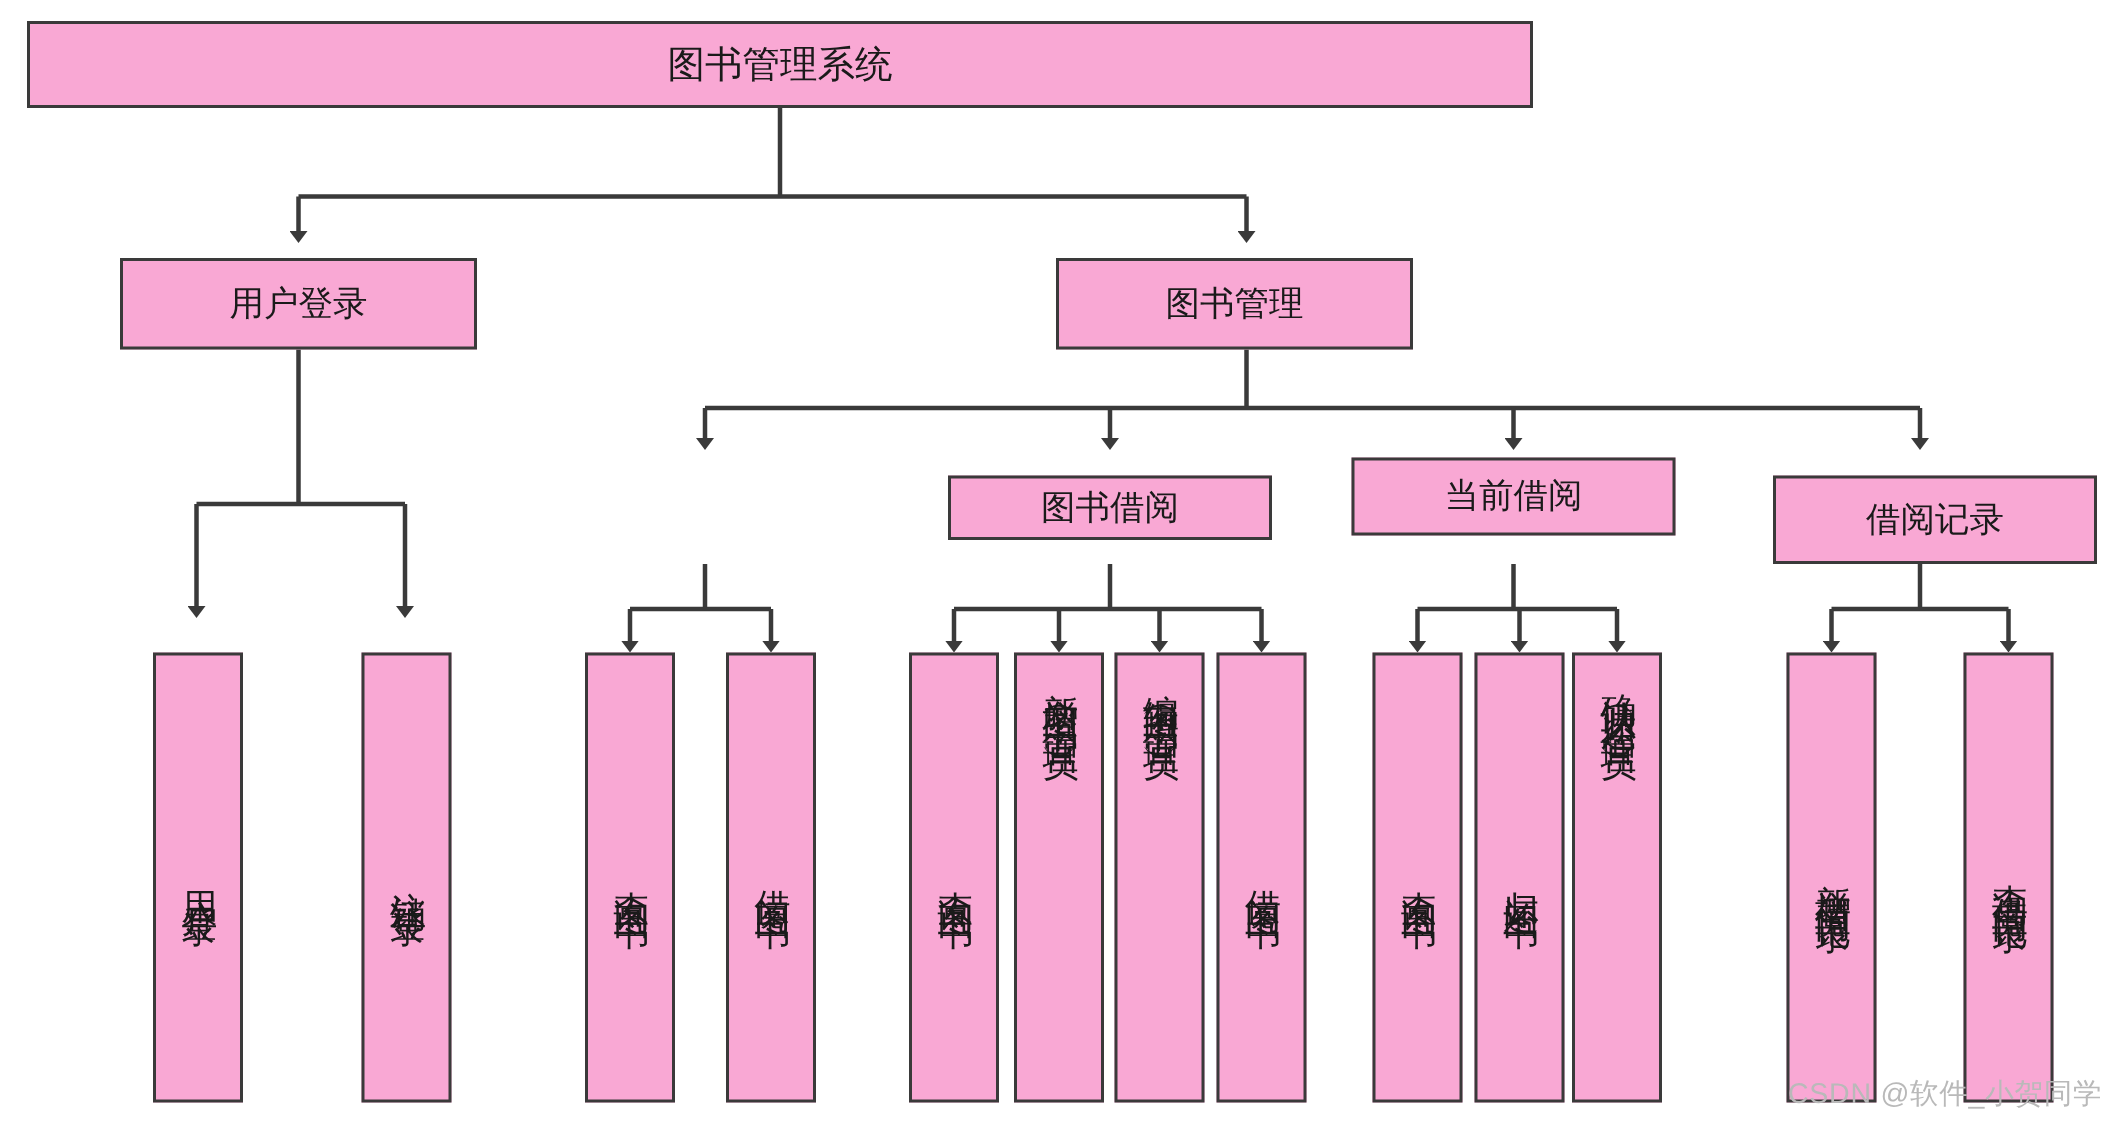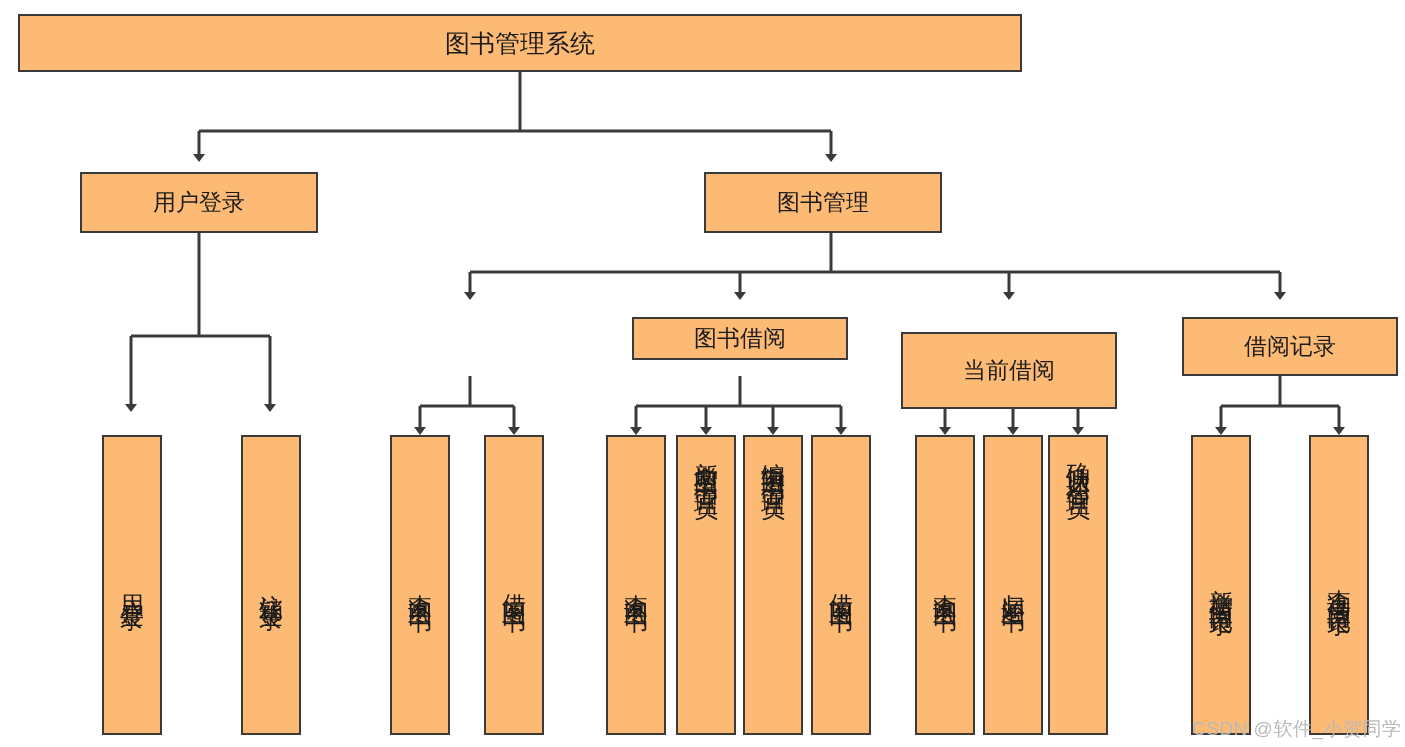--- a/index.html
+++ b/index.html
@@ -23,21 +23,21 @@
     left: 0;
     top: 0;
     width: 1405px;
     height: 747px;
     pointer-events: none;
   }
   .node {
     position: absolute;
     box-sizing: border-box;
     border: 2.5px solid #3a3a3a;
-    background: #fdba74;
+    background: #f9a8d4;
     color: #1a1a1a;
     display: flex;
     align-items: center;
     justify-content: center;
     text-align: right;
     line-height: 1.12;
   }
   .node.root {
     font-size: 25px;
   }
@@ -136,21 +136,21 @@
   <div class="node level2" style="left:80px; top:172px; width:238px; height:61px;">
     <span>用户登录</span>
   </div>
   <div class="node level2" style="left:704px; top:172px; width:238px; height:61px;">
     <span>图书管理</span>
   </div>
 
   <div class="node level3" style="left:632px; top:317px; width:216px; height:43px;">
     <span>图书借阅</span>
   </div>
-  <div class="node level3" style="left:901px; top:332px; width:216px; height:77px;">
+  <div class="node level3" style="left:901px; top:305px; width:216px; height:52px;">
     <span>当前借阅</span>
   </div>
   <div class="node level3" style="left:1182px; top:317px; width:216px; height:59px;">
     <span>借阅记录</span>
   </div>
 
   <div class="node leaf" style="left:102px; top:435px; width:60px; height:300px;">
     <span class="vtext">用户登录</span>
   </div>
   <div class="node leaf" style="left:241px; top:435px; width:60px; height:300px;">

